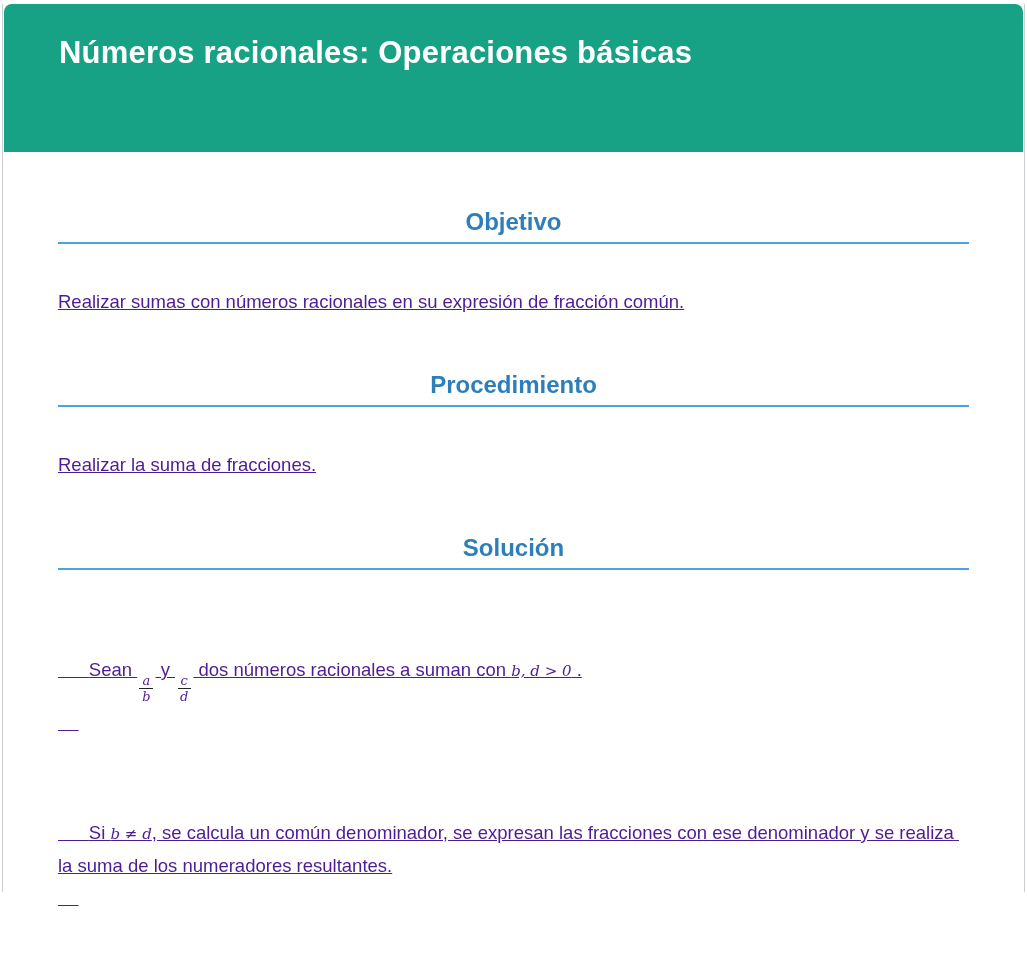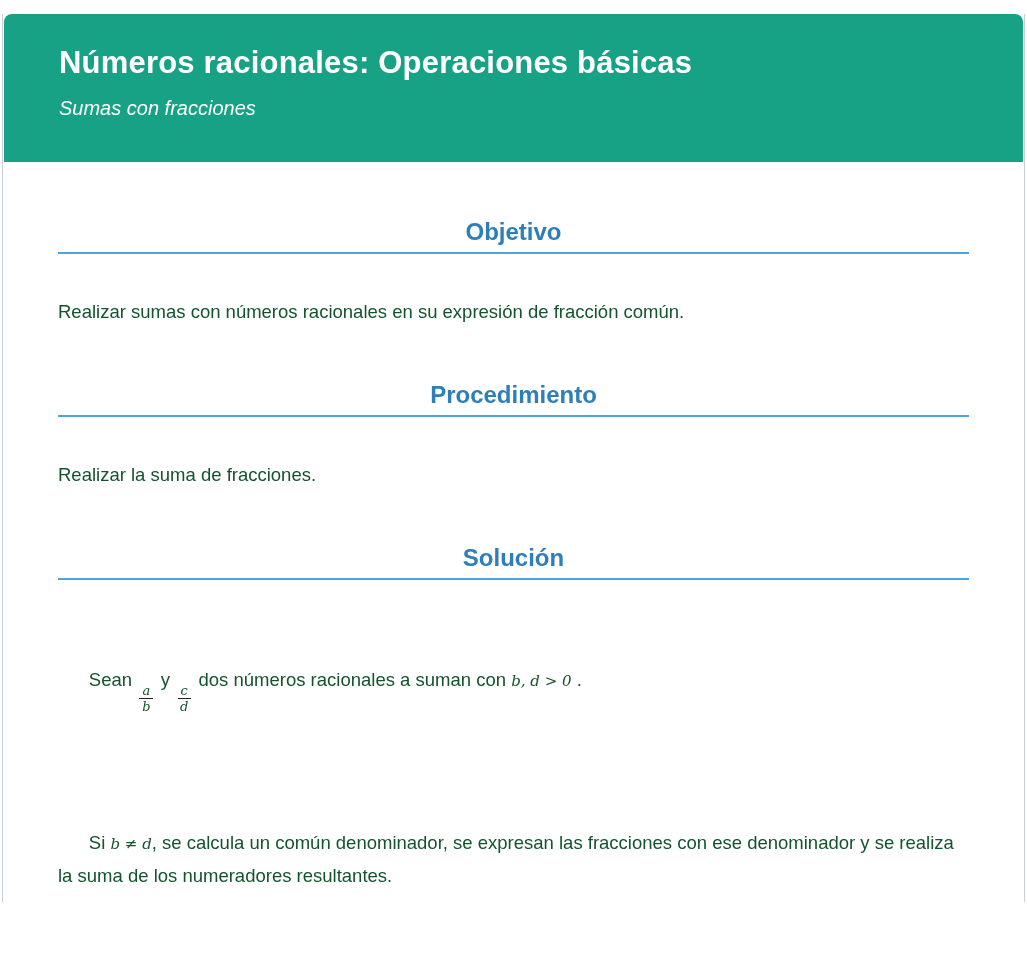--- a/index.html
+++ b/index.html
@@ -8,21 +8,21 @@
     background: #ffffff;
     width: 1027px;
     height: 964px;
     overflow: hidden;
     font-family: "Liberation Sans", sans-serif;
   }
   .frame {
     box-sizing: border-box;
     width: 1023px;
     height: 888px;
-    margin: 14px 2px;
+    margin: 4px 2px;
     border-left: 1px solid #c9ced2;
     border-right: 1px solid #c9ced2;
     background: #ffffff;
   }
   
   .banner {
     box-sizing: border-box;
     margin: 0 1px;
     height: 148px;
     background: #17a286;
@@ -60,22 +60,23 @@
   }
   .rule {
     margin-top: 6px;
     height: 2px;
     background: #4da3e0;
   }
   p.body {
     margin: 42px 0 0;
     font-size: 18.5px;
     line-height: 32px;
-    color: #14532d;
+    color: #4c1d95;
     white-space: pre-wrap;
+    text-decoration: underline;
   }
   p.body.mathline {
     margin-top: 40px;
     line-height: 40px;
   }
   
   .math {
     font-family: "DejaVu Serif", serif;
     font-style: italic;
     font-size: 15px;
@@ -99,21 +100,20 @@
     padding: 1px 3px 0;
   }
 </style>
 </head>
 <body>
 
 <div class="frame">
 
   <header class="banner">
     <h1>Números racionales: Operaciones básicas</h1>
-    <p class="subtitle">Sumas con fracciones</p>
   </header>
 
   <main class="content">
 
     <h2 class="section-title first">Objetivo</h2>
     <div class="rule"></div>
     <p class="body">Realizar sumas con números racionales en su expresión de fracción común.</p>
 
     <h2 class="section-title">Procedimiento</h2>
     <div class="rule"></div>

